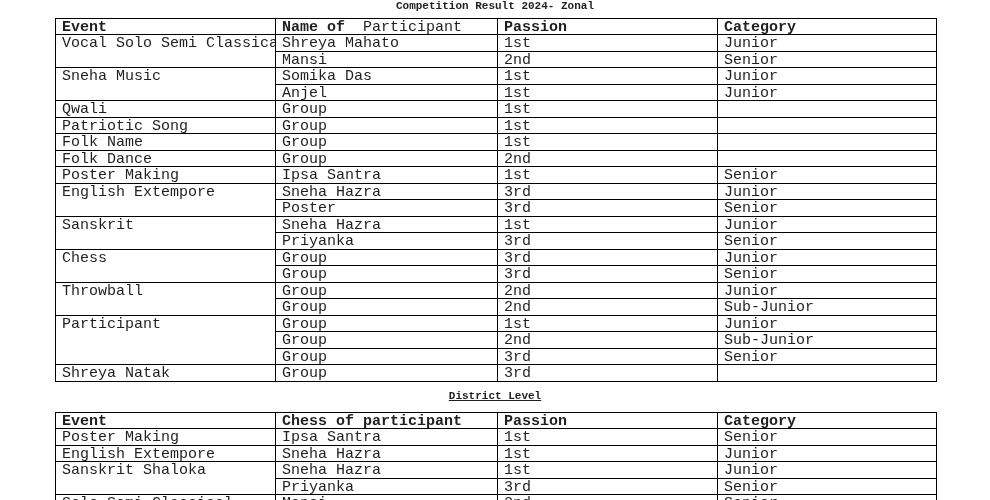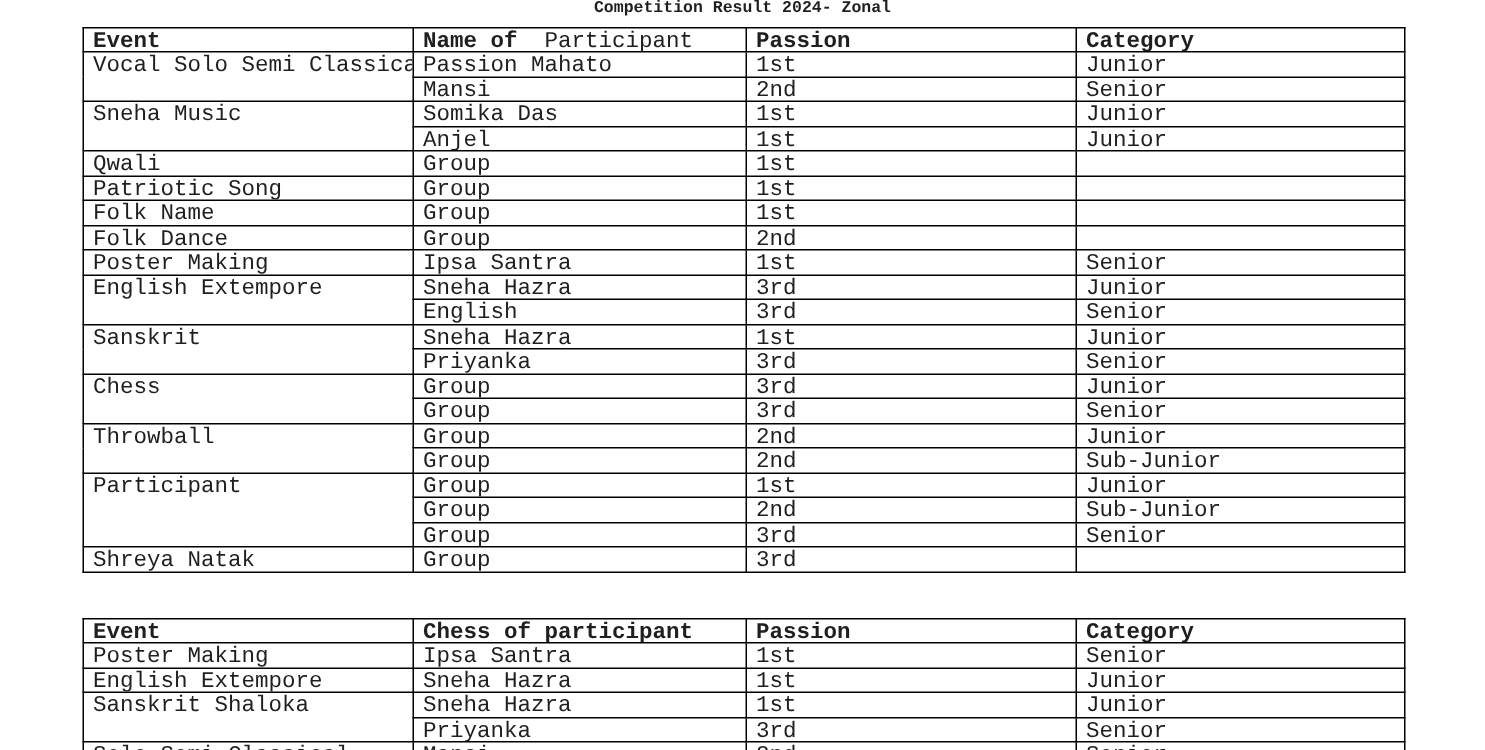--- a/index.html
+++ b/index.html
@@ -51,21 +51,21 @@
         <tr>
           <th><span class="seg-bold">Event</span></th>
           <th><span class="seg-bold">Name of</span><span class="seg-regular">  Participant</span></th>
           <th><span class="seg-bold">Passion</span></th>
           <th><span class="seg-bold">Category</span></th>
         </tr>
       </thead>
     <tbody>
         <tr>
           <td rowspan="2">Vocal Solo Semi Classical</td>
-          <td>Passion Mahato</td>
+          <td>Shreya Mahato</td>
           <td>1st</td>
           <td>Junior</td>
         </tr>
         <tr>
           <td>Mansi</td>
           <td>2nd</td>
           <td>Senior</td>
         </tr>
         <tr>
           <td rowspan="2">Sneha Music</td>
@@ -108,21 +108,21 @@
           <td>1st</td>
           <td>Senior</td>
         </tr>
         <tr>
           <td rowspan="2">English Extempore</td>
           <td>Sneha Hazra</td>
           <td>3rd</td>
           <td>Junior</td>
         </tr>
         <tr>
-          <td>English</td>
+          <td>Poster</td>
           <td>3rd</td>
           <td>Senior</td>
         </tr>
         <tr>
           <td rowspan="2">Sanskrit</td>
           <td>Sneha Hazra</td>
           <td>1st</td>
           <td>Junior</td>
         </tr>
         <tr>
@@ -170,20 +170,21 @@
         </tr>
         <tr>
           <td rowspan="1">Shreya Natak</td>
           <td>Group</td>
           <td>3rd</td>
           <td></td>
         </tr>
       </tbody>
   </table>
 
+  <div class="district-heading">District Level</div>
 
   <table class="results" id="district-table">
     <colgroup>
         <col class="c0">
         <col class="c1">
         <col class="c2">
         <col class="c3">
       </colgroup>
     <thead>
         <tr>

